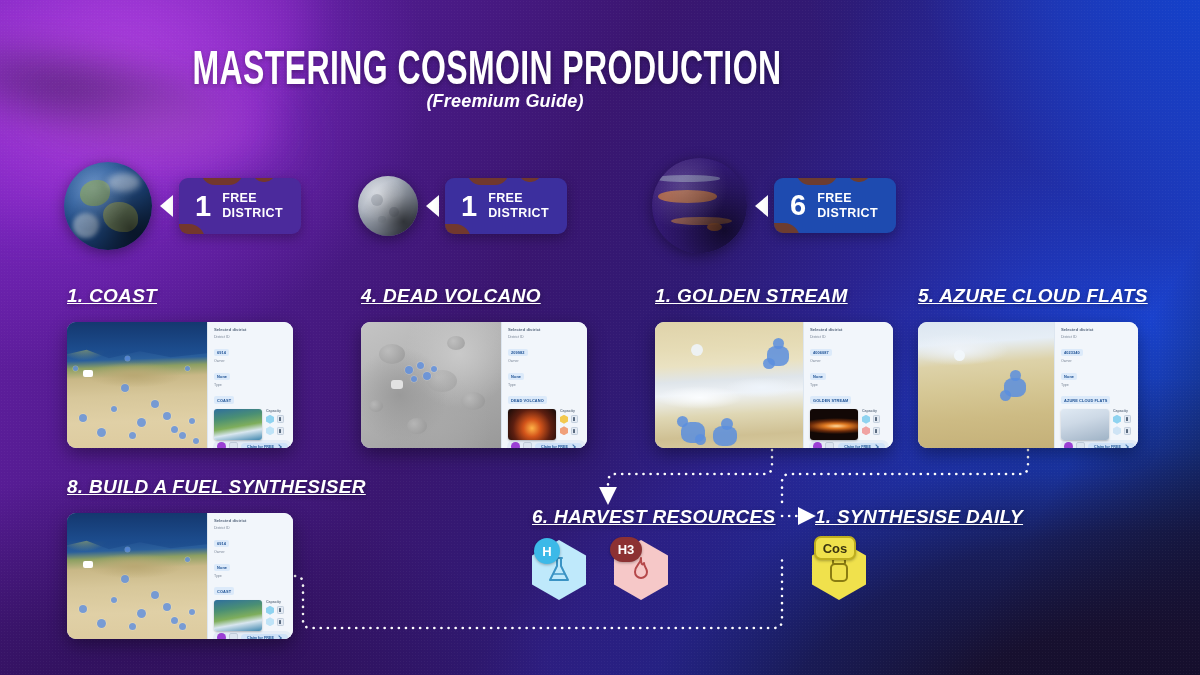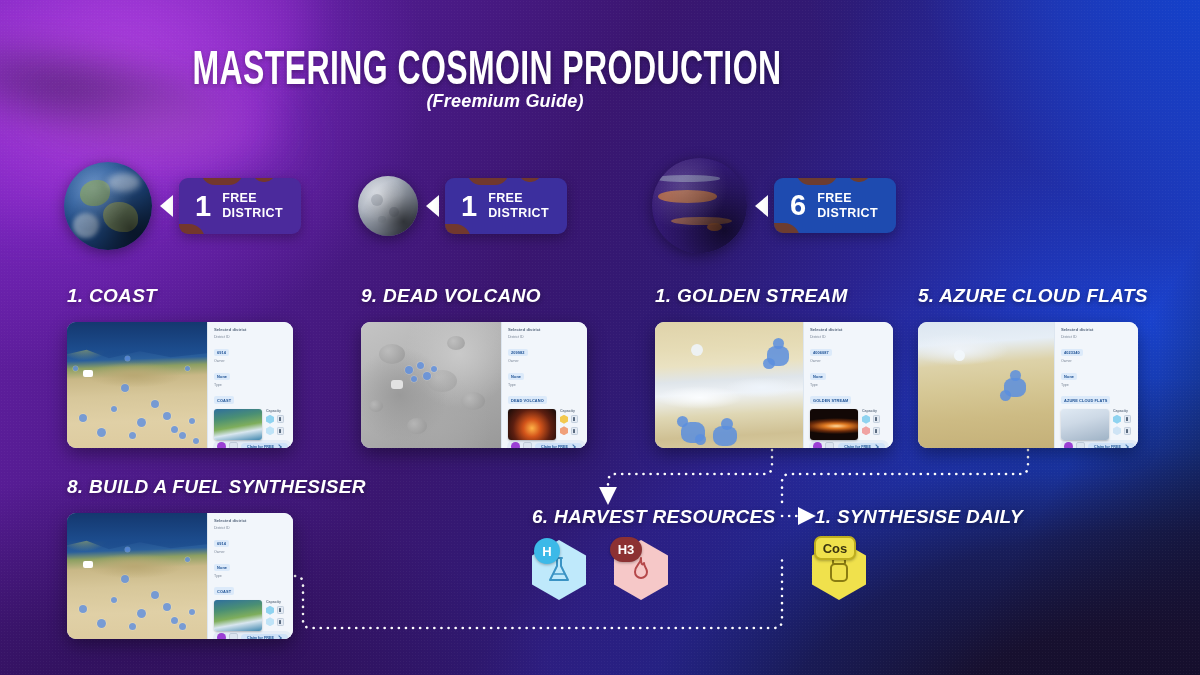--- a/index.html
+++ b/index.html
@@ -112,20 +112,21 @@
   .badge-c3 { bottom: -10px; left: -8px; width: 34px; height: 20px; border-radius: 0 16px 0 0; }
   .badge-num { font-size: 29px; font-weight: 700; color: #fff; line-height: 1; position: relative; z-index: 2; }
   .badge-txt { font-size: 12.5px; font-weight: 700; color: #fff; line-height: 1.18; letter-spacing: .4px; position: relative; z-index: 2; }
 
   
   .sec-head {
     position: absolute; z-index: 5;
     font-size: 19px; font-weight: 700; font-style: italic; color: #fff;
     letter-spacing: .3px; white-space: nowrap;
     text-shadow: 0 2px 5px rgba(0,0,0,.35);
+    text-decoration: underline;
   }
 
   
   .card {
     position: absolute; z-index: 5;
     border-radius: 9px; overflow: hidden; display: flex;
     box-shadow: 0 6px 18px rgba(0,0,0,.38);
     background: #e9f0f7;
   }
   .map { position: relative; overflow: hidden; flex: none; }
@@ -323,21 +324,21 @@
     <div class="badge-corner badge-c3"></div>
     <div class="badge-num">6</div>
     <div class="badge-txt">
       <div>FREE</div>
       <div>DISTRICT</div>
     </div>
   </div>
 </div>
 
 <div class="sec-head" style="left:67px;  top:285px;">1. COAST</div>
-<div class="sec-head" style="left:361px; top:285px;">9. DEAD VOLCANO</div>
+<div class="sec-head" style="left:361px; top:285px;">4. DEAD VOLCANO</div>
 <div class="sec-head" style="left:655px; top:285px;">1. GOLDEN STREAM</div>
 <div class="sec-head" style="left:918px; top:285px;">5. AZURE CLOUD FLATS</div>
 <div class="sec-head" style="left:67px;  top:476px;">8. BUILD A FUEL SYNTHESISER</div>
 <div class="sec-head" style="left:532px; top:506px;">6. HARVEST RESOURCES</div>
 <div class="sec-head" style="left:815px; top:506px;">1. SYNTHESISE DAILY</div>
 
 <div class="card" style="left:67px; top:322px; width:226px; height:126px;">
   <div class="map m-coast" style="width:140px;height:126px;">
     <div class="dot" style="left:54px;top:62px;width:8px;height:8px;"></div>
     <div class="dot" style="left:12px;top:92px;width:8px;height:8px;"></div>

